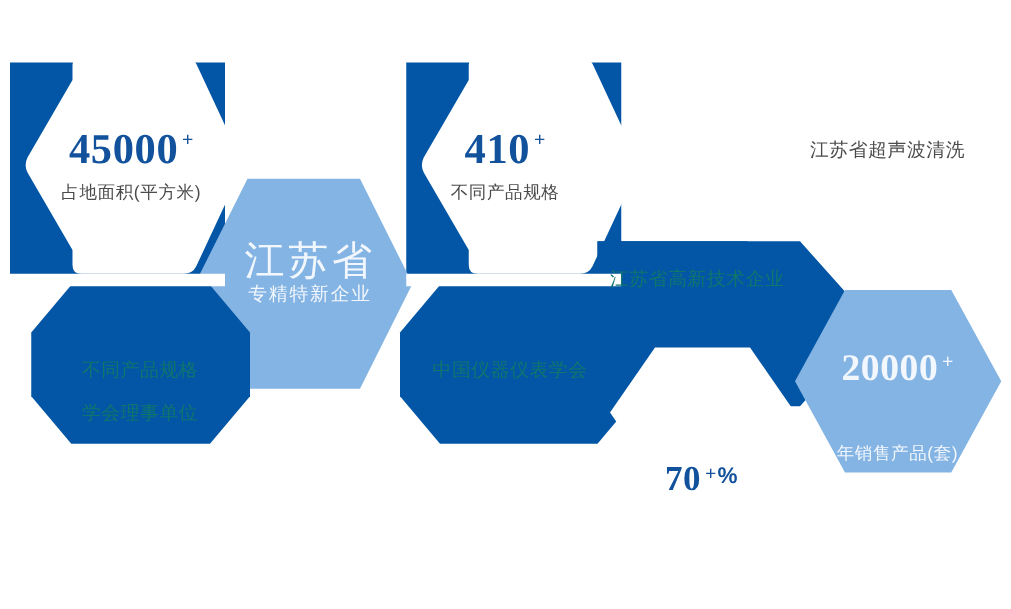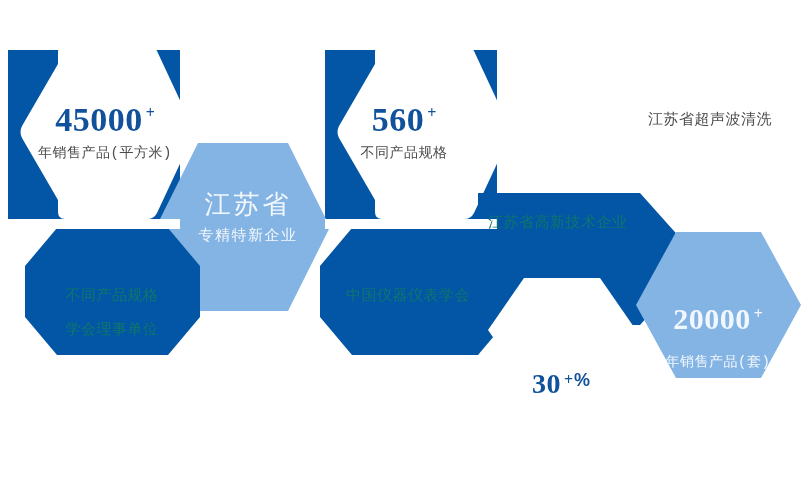--- a/index.html
+++ b/index.html
@@ -21,21 +21,20 @@
     position: absolute;
     left: 0;
     top: 0;
     width: 809px;
     height: 487px;
   }
   .txt {
     position: absolute;
     white-space: nowrap;
     line-height: 1;
-    font-family: Liberation Mono, monospace;
   }
   .numline {
     position: absolute;
     white-space: nowrap;
     line-height: 1;
     display: flex;
     align-items: flex-start;
   }
   .bignum {
     font-family: "Liberation Serif", "DejaVu Serif", serif;
@@ -105,45 +104,45 @@
     <polygon points="524,278 600,278 636,330 600,382 524,382 488,330" fill="#ffffff"></polygon>
 
     <rect x="8" y="219" width="172" height="10" fill="#ffffff"></rect>
     <rect x="325" y="219" width="172" height="10" fill="#ffffff"></rect>
   </svg>
 
   <div class="numline centered" style="left:105px; top:103px;">
     <span class="bignum navy-text" style="font-size:34px;">45000</span>
     <span class="plus navy-text">+</span>
   </div>
-  <div class="txt cap centered grey-text" style="left:105px; top:146px;">年销售产品(平方米)</div>
+  <div class="txt cap centered grey-text" style="left:105px; top:146px;">占地面积(平方米)</div>
 
   <div class="numline centered" style="left:404px; top:103px;">
-    <span class="bignum navy-text" style="font-size:34px;">560</span>
+    <span class="bignum navy-text" style="font-size:34px;">410</span>
     <span class="plus navy-text">+</span>
   </div>
   <div class="txt cap centered grey-text" style="left:404px; top:146px;">不同产品规格</div>
 
-  <div class="txt centered ltblue-white" style="left:248px; top:192px; font-size:26px; letter-spacing:3px; font-family:'Liberation Serif','DejaVu Serif',serif;">江苏省</div>
-  <div class="txt centered ltblue-white" style="left:248px; top:229px; font-size:15px; letter-spacing:1.5px; font-family:Liberation Mono, monospace;">专精特新企业</div>
+  <div class="txt centered ltblue-white" style="left:248px; top:192px; font-size:32px; letter-spacing:3px; font-family:'Liberation Serif','DejaVu Serif',serif;">江苏省</div>
+  <div class="txt centered ltblue-white" style="left:248px; top:229px; font-size:15px; letter-spacing:1.5px; font-family:Liberation Serif, serif;">专精特新企业</div>
 
   <div class="txt cap-cn grey-text" style="left:648px; top:113px;">江苏省超声波清洗</div>
 
   <div class="txt cap-cn white-text" style="left:488px; top:216px;">江苏省高新技术企业</div>
 
   <div class="txt cap-cn centered white-text" style="left:112px; top:289px;">不同产品规格</div>
   <div class="txt cap-cn centered white-text" style="left:112px; top:323px;">学会理事单位</div>
 
   <div class="txt cap-cn centered white-text" style="left:408px; top:289px;">中国仪器仪表学会</div>
 
-  <div class="numline centered" style="left:718px; top:280px;margin-top:24px;">
+  <div class="numline centered" style="left:718px; top:280px;">
     <span class="bignum ltblue-white" style="font-size:30px;">20000</span>
     <span class="plus ltblue-white">+</span>
   </div>
   <div class="txt cap centered ltblue-white" style="left:718px; top:320px;margin-top:35px;">年销售产品(套)</div>
 
   <div class="numline centered" style="left:561px; top:370px;">
-    <span class="bignum navy-text" style="font-size:28px;">30</span>
+    <span class="bignum navy-text" style="font-size:28px;">70</span>
     <span class="plus navy-text">+</span>
     <span class="pct navy-text">%</span>
   </div>
 
 </div>
 
 </body></html>

